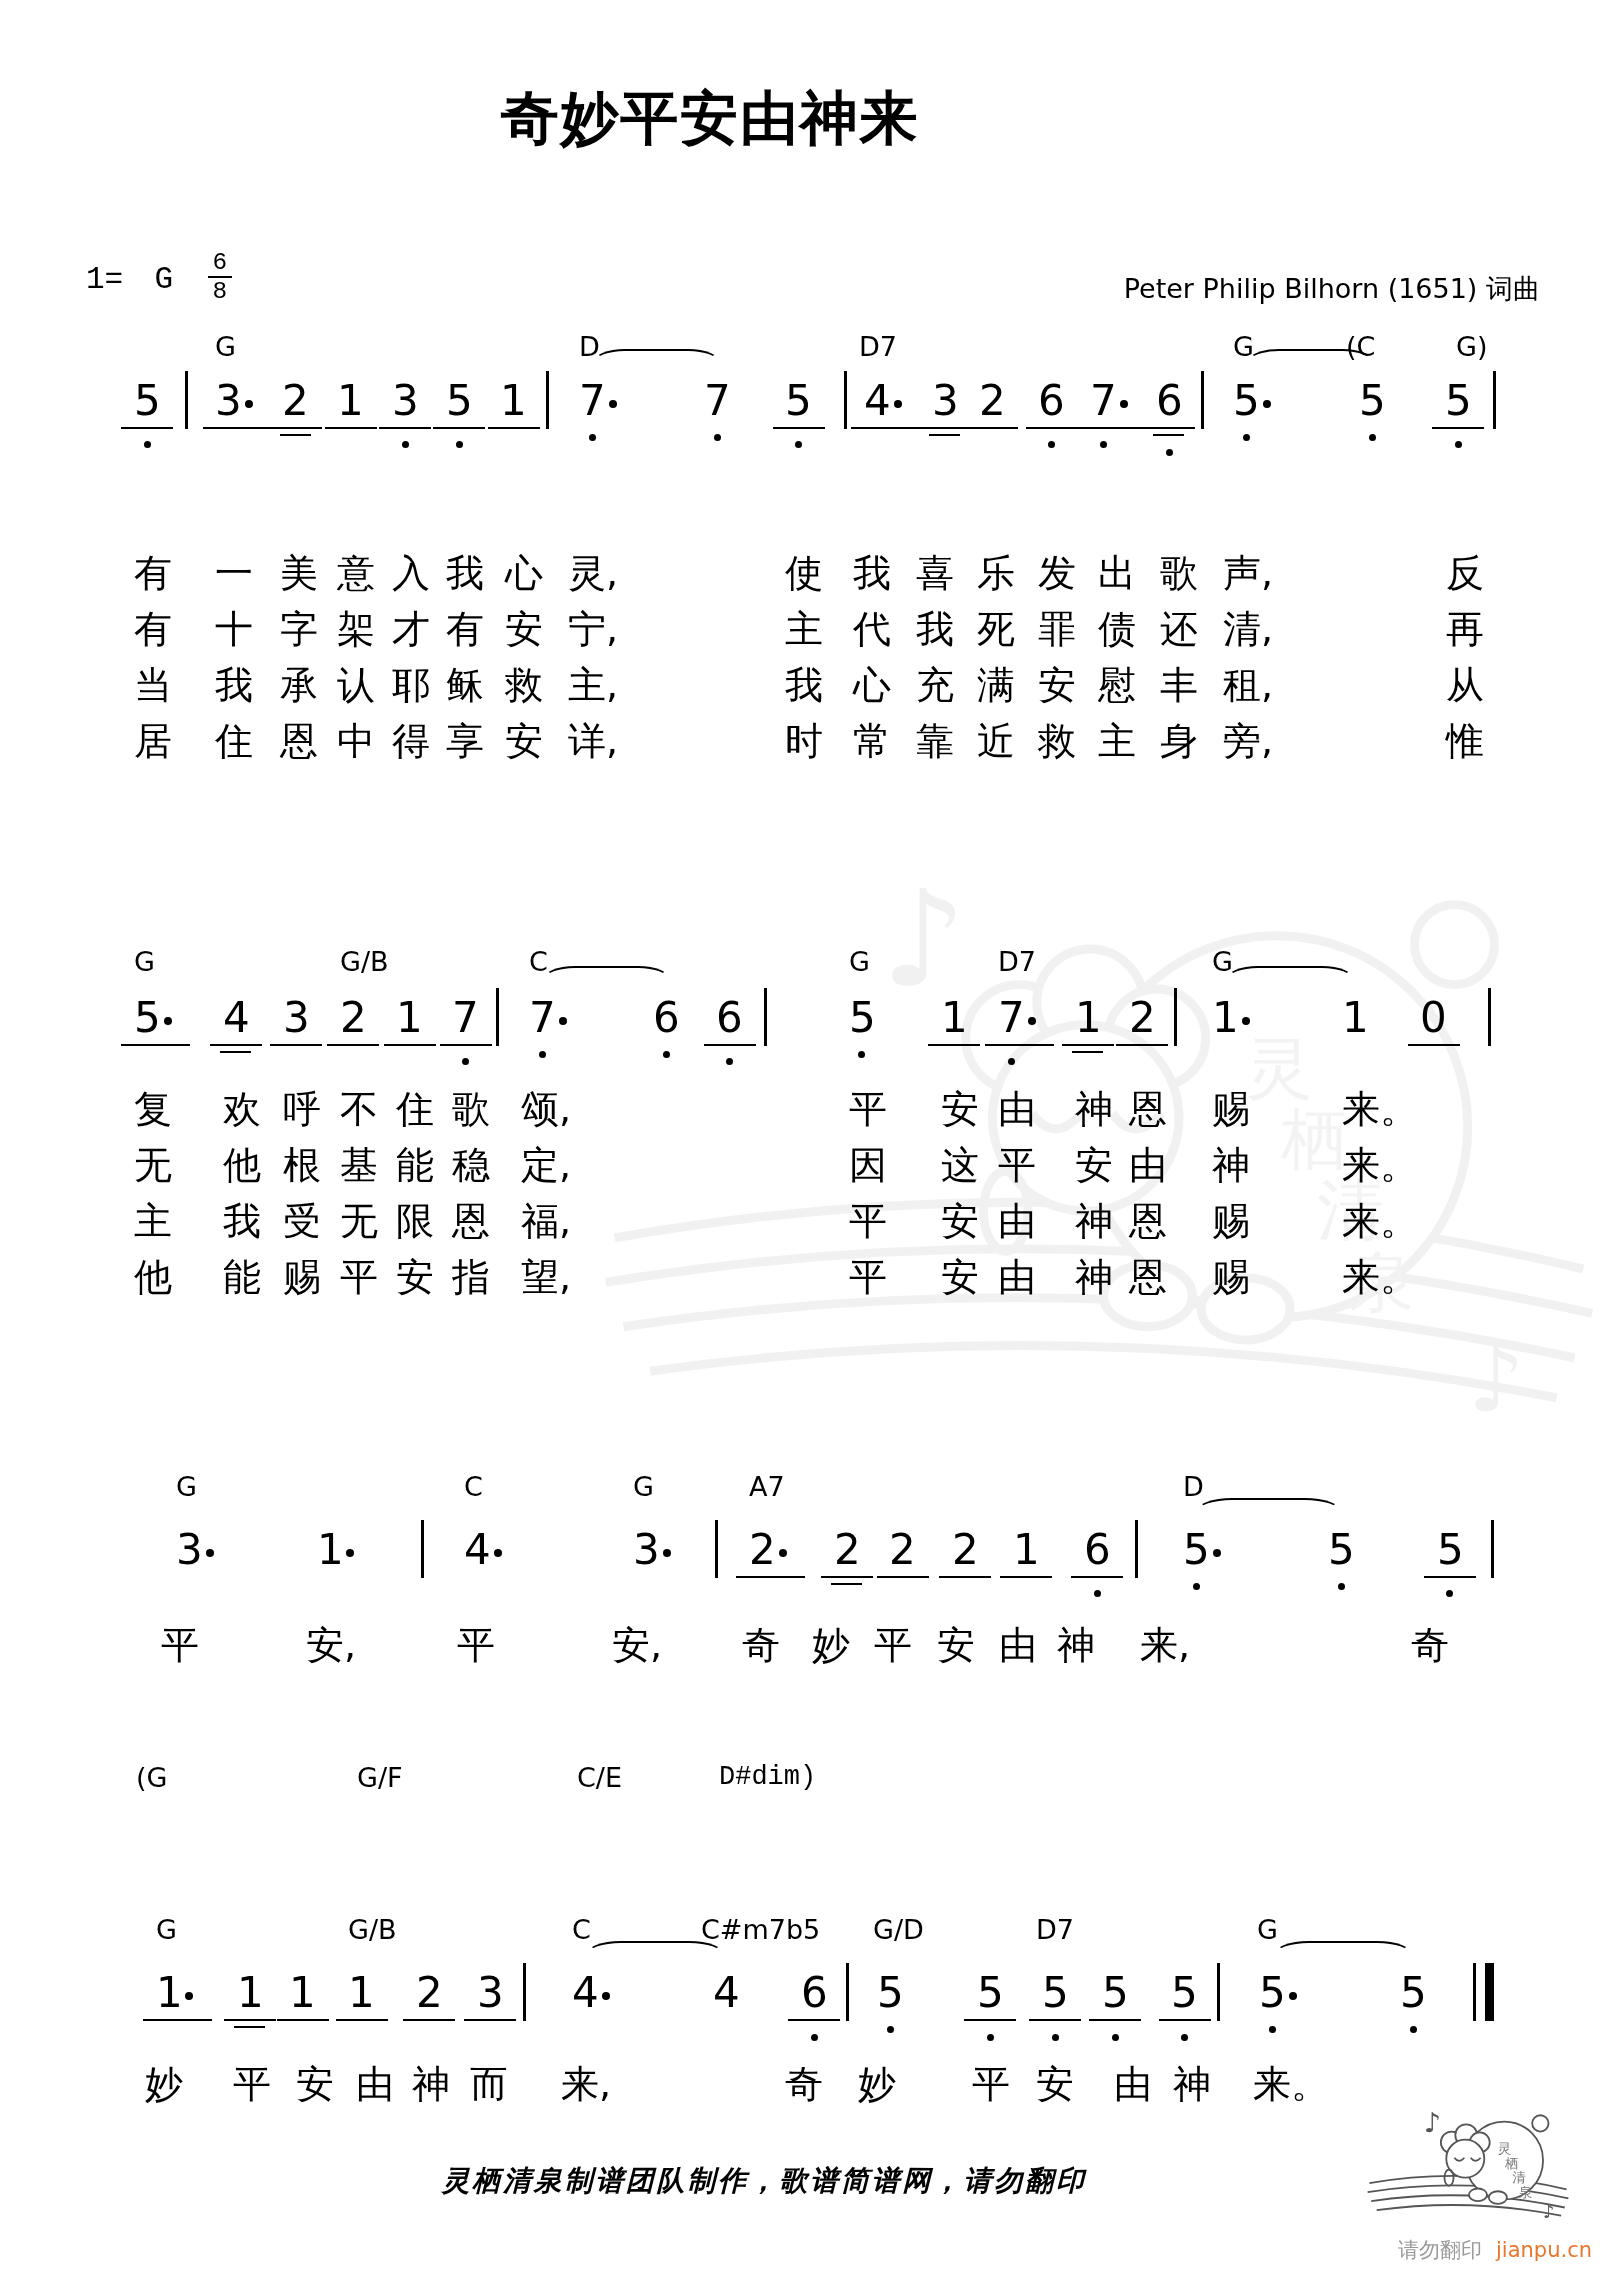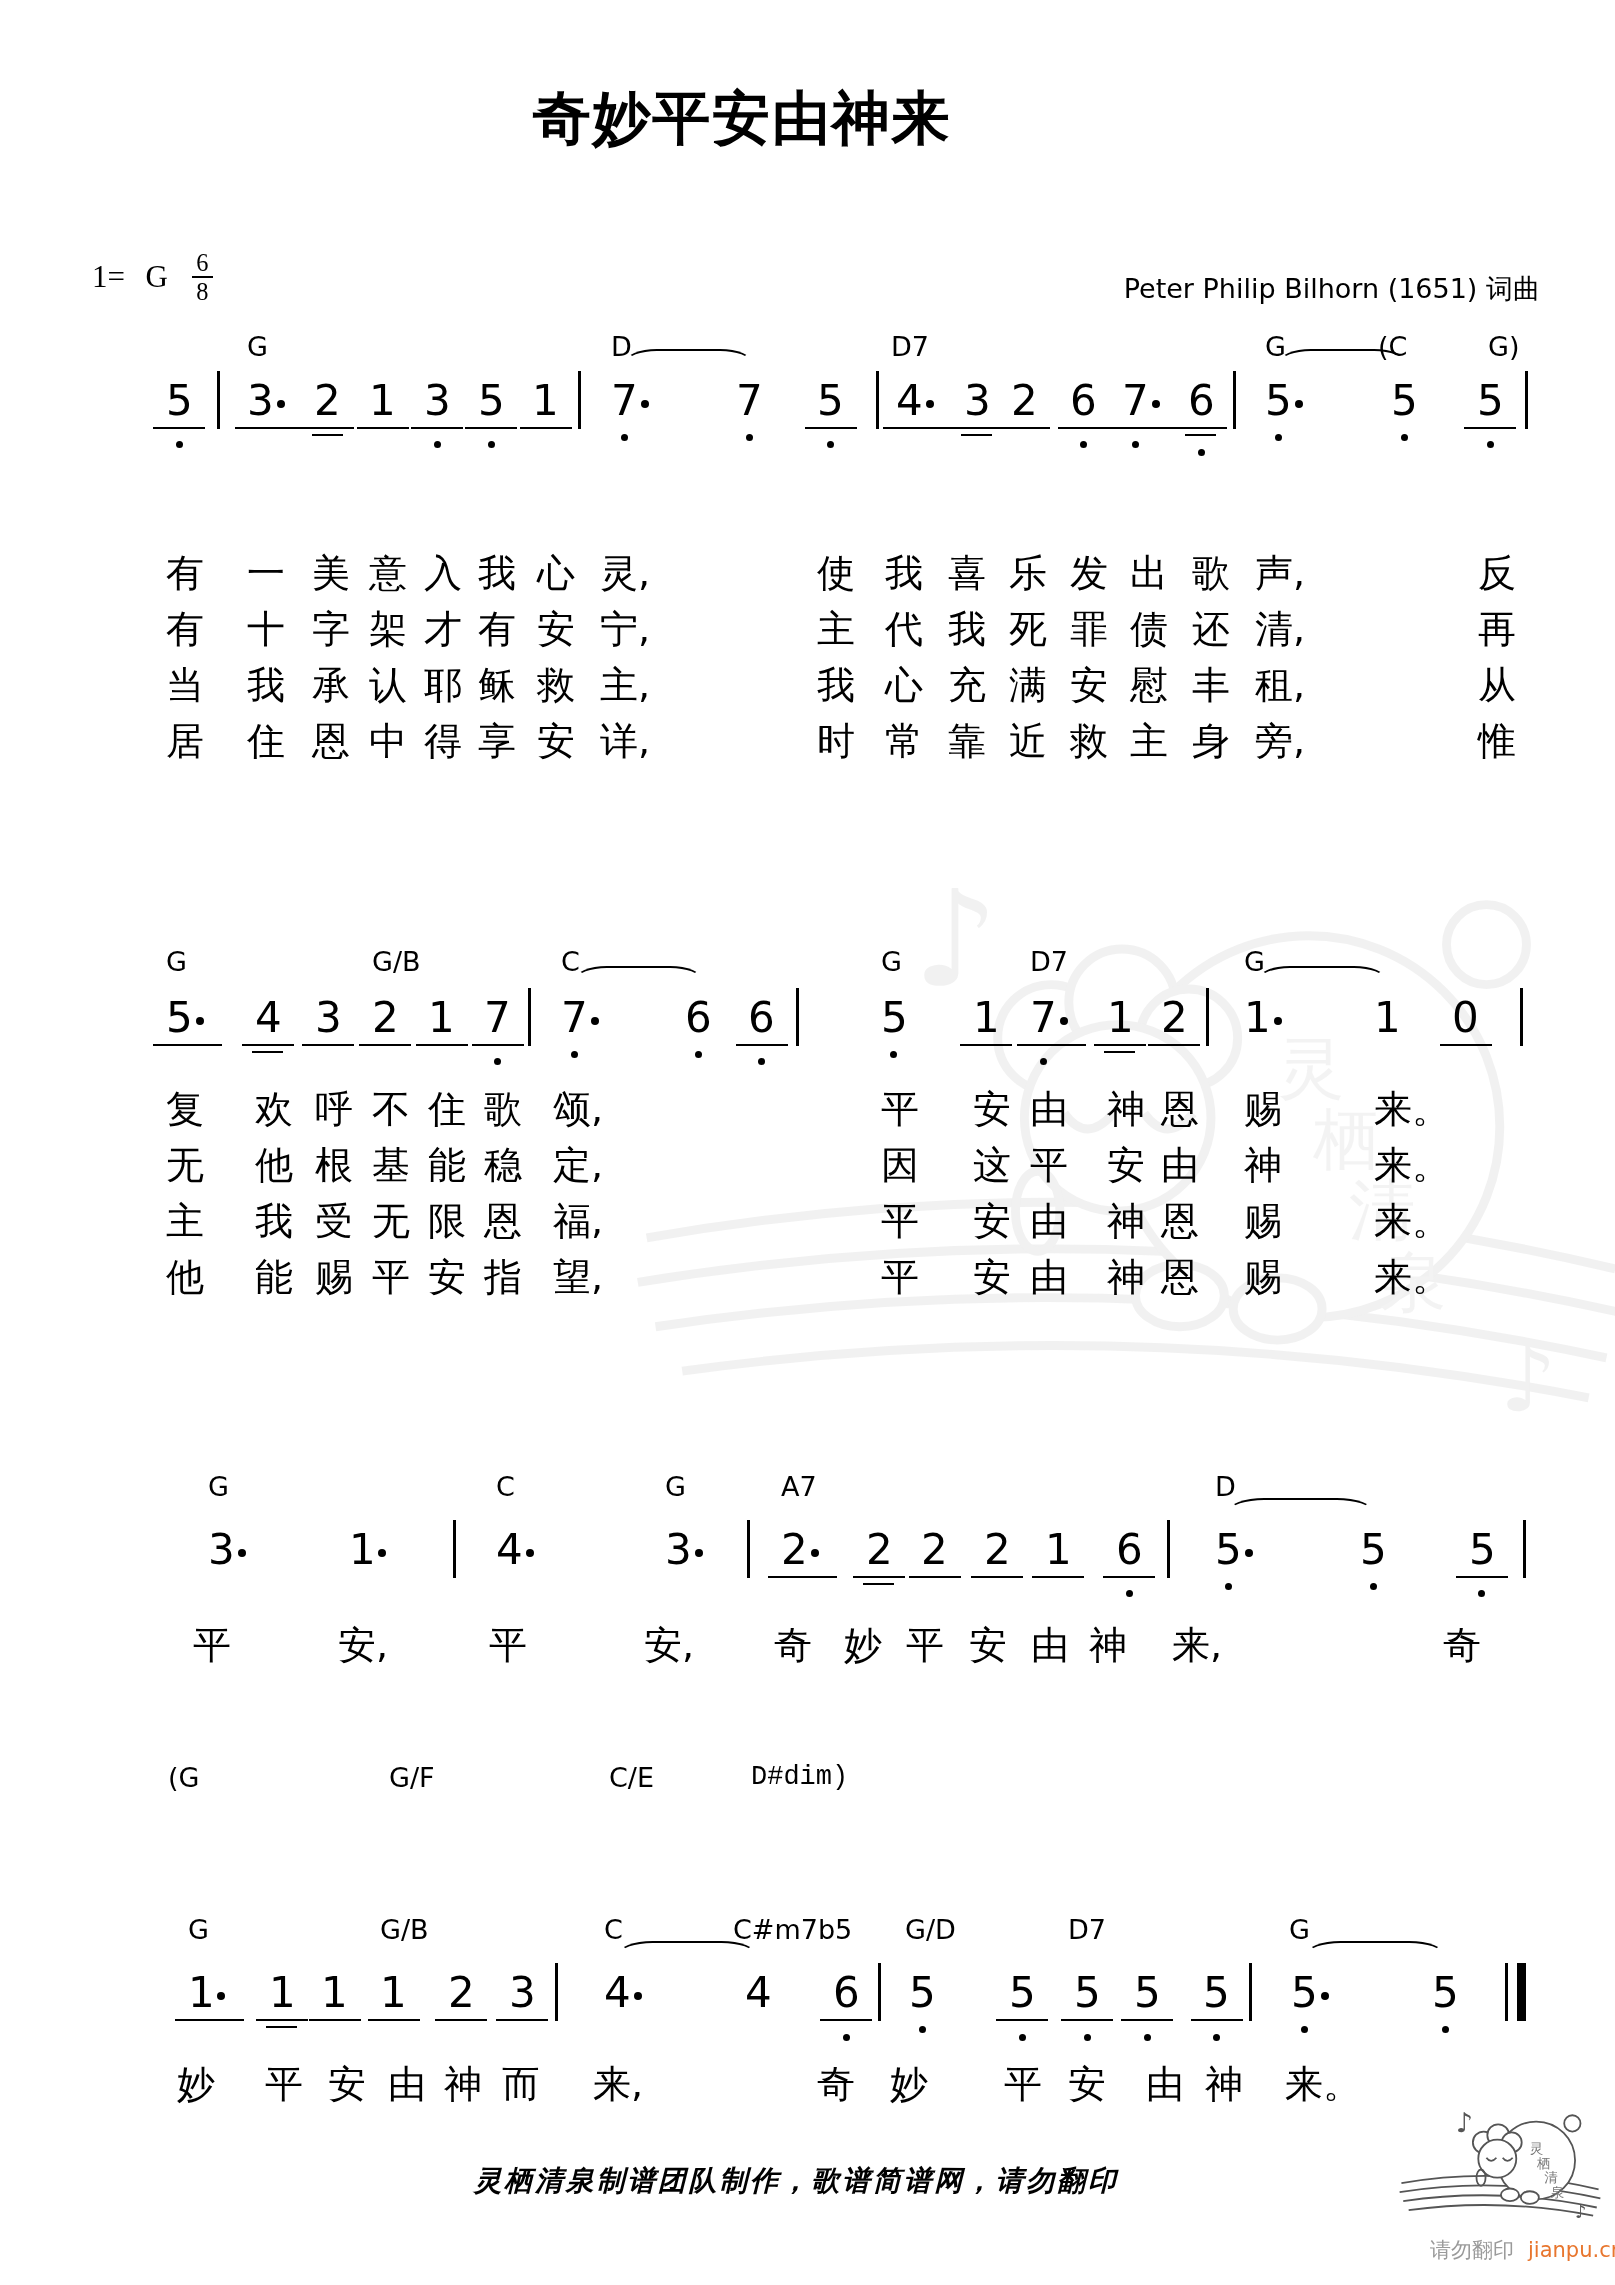--- a/index.html
+++ b/index.html
@@ -1,22 +1,22 @@
 <!DOCTYPE html>
 <html style="font-size:14.5px"><head>
 <meta charset="utf-8">
 <style>
   html,body{margin:0;padding:0;background:#ffffff;}
   body{width:1616px;height:2285px;position:relative;font-family:"DejaVu Sans",sans-serif;color:#000;}
-  #page{position:absolute;inset:0;overflow:hidden;background:#fff;margin-left:32px;}
+  #page{position:absolute;inset:0;overflow:hidden;background:#fff;}
   .abs{position:absolute;white-space:nowrap;}
   
   .title{left:0;width:1420px;top:80px;text-align:center;font-size:58px;font-weight:bold;letter-spacing:1.8px;}
   .subtitle{left:0;width:1420px;top:165px;text-align:center;font-size:26px;}
-  .keysig{left:60px;top:255px;font-size:31px;font-family:Liberation Serif, serif;}
+  .keysig{left:86px;top:255px;font-size:31px;font-family:Liberation Mono, monospace;}
   .keysig .frac{display:inline-block;vertical-align:middle;text-align:center;font-size:24.4px;line-height:1.05;margin-left:16.3px;margin-top:-5.4px;}
   .keysig .frac .n{display:block;border-bottom:2.7px solid #000;padding:0 4.5px 0.9px 4.5px;}
   .keysig .frac .d{display:block;padding-top:0.9px;}
   .credit{top:271px;right:76px;font-size:27px;text-align:right;}
   
   .chord{font-size:27px;z-index:2;}
   .digit{font-size:42px;line-height:1;z-index:2;}
   .adot{width:8.1px;height:8.1px;border-radius:50%;background:#000;z-index:2;}
   .ul{height:0;border-top:2.7px solid #000;z-index:2;}
   .ldot{width:7.2px;height:7.2px;border-radius:50%;background:#000;z-index:2;}

